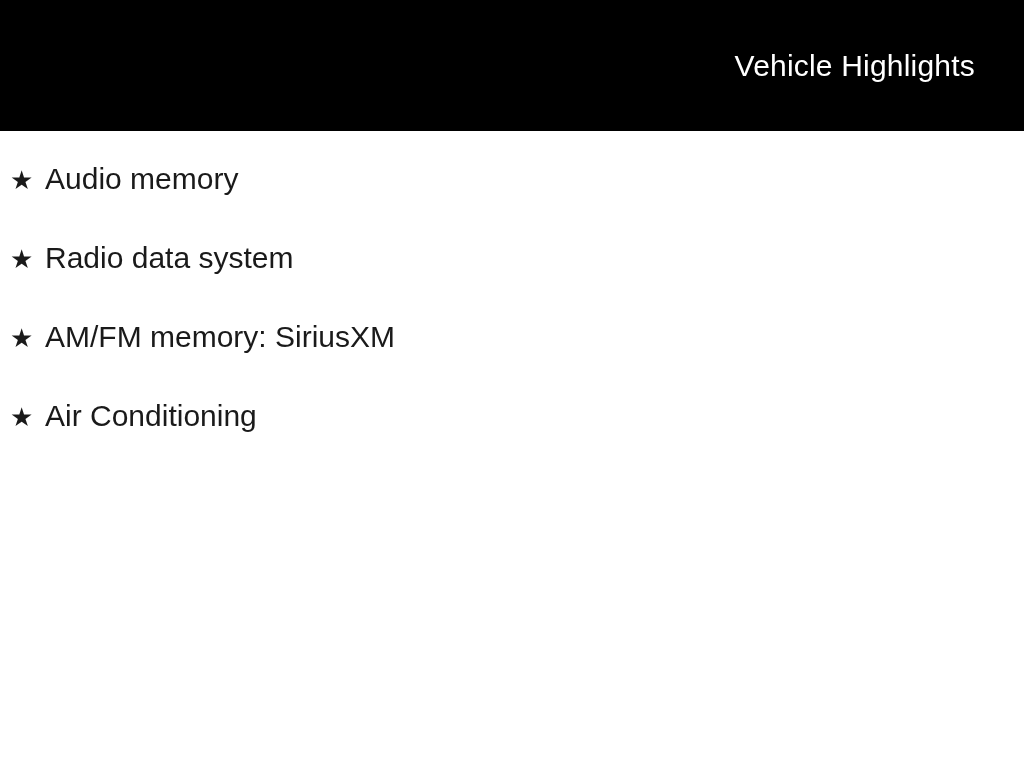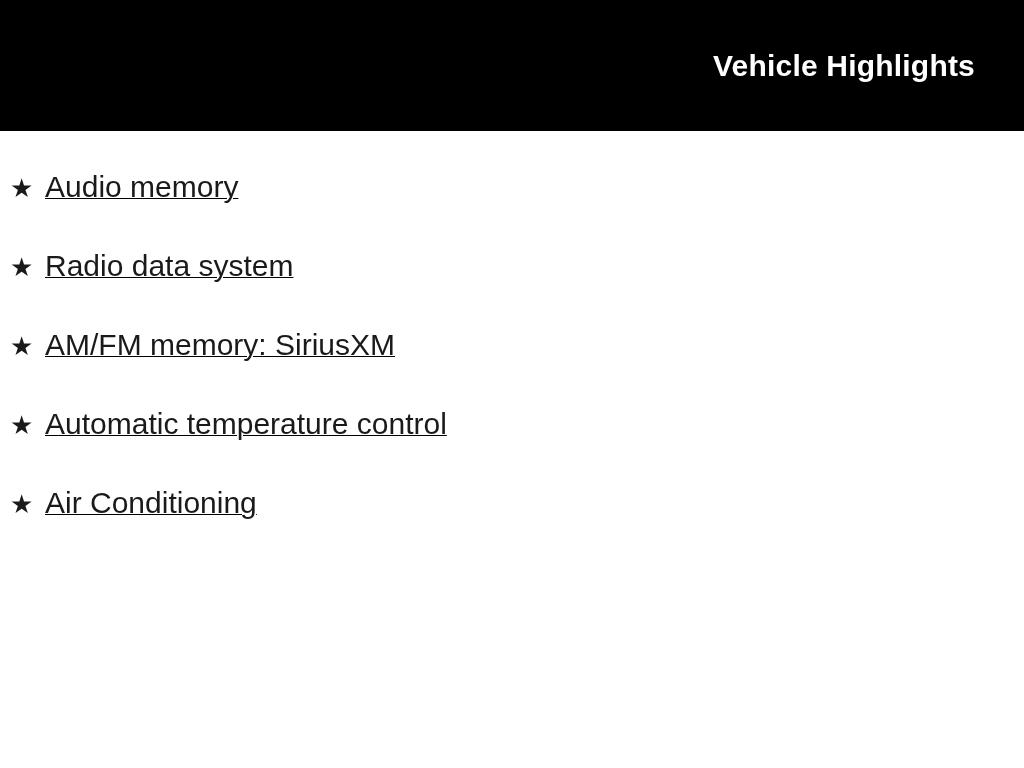--- a/index.html
+++ b/index.html
@@ -23,26 +23,25 @@
     background: var(--header-bg, #000000);
     display: flex;
     align-items: center;
     justify-content: flex-end;
     padding-right: 49px;
     box-sizing: border-box;
   }
   .topbar .title {
     color: var(--header-text, #ffffff);
     font-size: 30px;
-    font-weight: 700;
+    font-weight: 400;
     letter-spacing: 0.2px;
   }
   .feature-list {
-    padding-top: 16px;
-    text-decoration: underline;
+    padding-top: 8px;
   }
   .row {
     height: 79px;
     line-height: 79px;
     padding-left: 10px;
     white-space: nowrap;
   }
   .star {
     display: inline-block;
     width: 35px;
@@ -71,21 +70,18 @@
     <span class="star">★</span><span class="label">Radio data system</span>
   </div>
 
 
   <div class="row">
     <span class="star">★</span><span class="label">AM/FM memory: SiriusXM</span>
   </div>
 
 
 
-  <div class="row">
-    <span class="star">★</span><span class="label">Automatic temperature control</span>
-  </div>
 
   <div class="row">
     <span class="star">★</span><span class="label">Air Conditioning</span>
   </div>
 </main>
 </div>
 
 </body></html>

